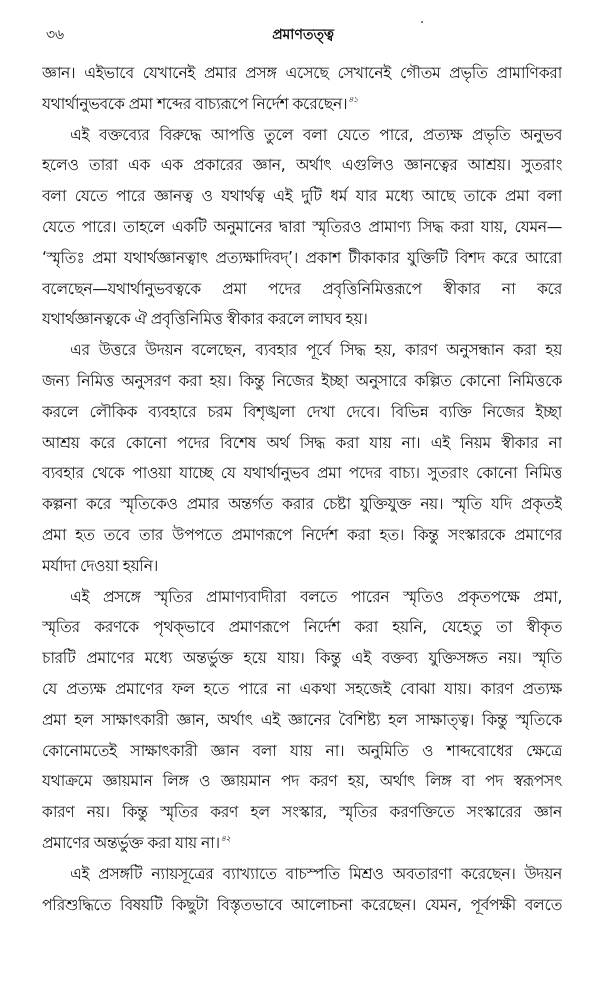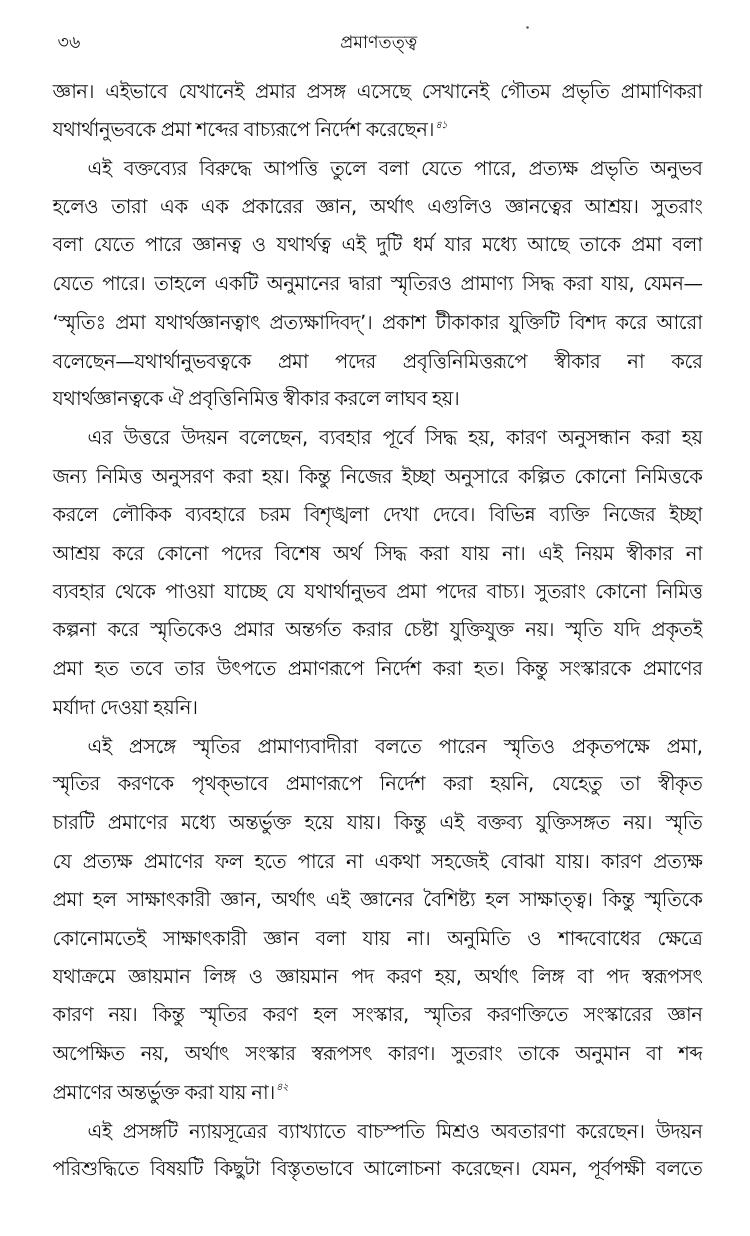--- a/index.html
+++ b/index.html
@@ -35,20 +35,21 @@
       position: absolute;
       left: 0;
       top: 0;
     }
     .running-title {
       position: absolute;
       left: 0;
       right: 0;
       text-align: center;
       top: 0;
+      font-weight: bold;
     }
     .speck {
       position: absolute;
       left: 421px;
       top: 21px;
       width: 2px;
       height: 2px;
       background: #555;
       border-radius: 1px;
     }
@@ -112,34 +113,33 @@
       <span class="line last">যথার্থজ্ঞানত্বকে ঐ প্রবৃত্তিনিমিত্ত স্বীকার করলে লাঘব হয়।</span>
     </div>
 
     <div>
       <span class="line indent">এর উত্তরে উদয়ন বলেছেন, ব্যবহার পূর্বে সিদ্ধ হয়, কারণ অনুসন্ধান করা হয়</span>
       <span class="line">জন্য নিমিত্ত অনুসরণ করা হয়। কিন্তু নিজের ইচ্ছা অনুসারে কল্পিত কোনো নিমিত্তকে</span>
       <span class="line">করলে লৌকিক ব্যবহারে চরম বিশৃঙ্খলা দেখা দেবে। বিভিন্ন ব্যক্তি নিজের ইচ্ছা</span>
       <span class="line">আশ্রয় করে কোনো পদের বিশেষ অর্থ সিদ্ধ করা যায় না। এই নিয়ম স্বীকার না</span>
       <span class="line">ব্যবহার থেকে পাওয়া যাচ্ছে যে যথার্থানুভব প্রমা পদের বাচ্য। সুতরাং কোনো নিমিত্ত</span>
       <span class="line">কল্পনা করে স্মৃতিকেও প্রমার অন্তর্গত করার চেষ্টা যুক্তিযুক্ত নয়। স্মৃতি যদি প্রকৃতই</span>
-      <span class="line">প্রমা হত তবে তার উৎপতে প্রমাণরূপে নির্দেশ করা হত। কিন্তু সংস্কারকে প্রমাণের</span>
+      <span class="line">প্রমা হত তবে তার উপপতে প্রমাণরূপে নির্দেশ করা হত। কিন্তু সংস্কারকে প্রমাণের</span>
       <span class="line last">মর্যাদা দেওয়া হয়নি।</span>
     </div>
 
     <div>
       <span class="line indent">এই প্রসঙ্গে স্মৃতির প্রামাণ্যবাদীরা বলতে পারেন স্মৃতিও প্রকৃতপক্ষে প্রমা,</span>
       <span class="line">স্মৃতির করণকে পৃথক্‌ভাবে প্রমাণরূপে নির্দেশ করা হয়নি, যেহেতু তা স্বীকৃত</span>
       <span class="line">চারটি প্রমাণের মধ্যে অন্তর্ভুক্ত হয়ে যায়। কিন্তু এই বক্তব্য যুক্তিসঙ্গত নয়। স্মৃতি</span>
       <span class="line">যে প্রত্যক্ষ প্রমাণের ফল হতে পারে না একথা সহজেই বোঝা যায়। কারণ প্রত্যক্ষ</span>
       <span class="line">প্রমা হল সাক্ষাৎকারী জ্ঞান, অর্থাৎ এই জ্ঞানের বৈশিষ্ট্য হল সাক্ষাত্ত্ব। কিন্তু স্মৃতিকে</span>
       <span class="line">কোনোমতেই সাক্ষাৎকারী জ্ঞান বলা যায় না। অনুমিতি ও শাব্দবোধের ক্ষেত্রে</span>
       <span class="line">যথাক্রমে জ্ঞায়মান লিঙ্গ ও জ্ঞায়মান পদ করণ হয়, অর্থাৎ লিঙ্গ বা পদ স্বরূপসৎ</span>
       <span class="line">কারণ নয়। কিন্তু স্মৃতির করণ হল সংস্কার, স্মৃতির করণক্তিতে সংস্কারের জ্ঞান</span>
-      <span class="line">অপেক্ষিত নয়, অর্থাৎ সংস্কার স্বরূপসৎ কারণ। সুতরাং তাকে অনুমান বা শব্দ</span>
       <span class="line last"><span>প্রমাণের অন্তর্ভুক্ত করা যায় না।</span><sup class="fn">৪২</sup></span>
     </div>
 
     <div>
       <span class="line indent">এই প্রসঙ্গটি ন্যায়সূত্রের ব্যাখ্যাতে বাচস্পতি মিশ্রও অবতারণা করেছেন। উদয়ন</span>
       <span class="line">পরিশুদ্ধিতে বিষয়টি কিছুটা বিস্তৃতভাবে আলোচনা করেছেন। যেমন, পূর্বপক্ষী বলতে</span>
 
     </div>
   </div>
 </div>

